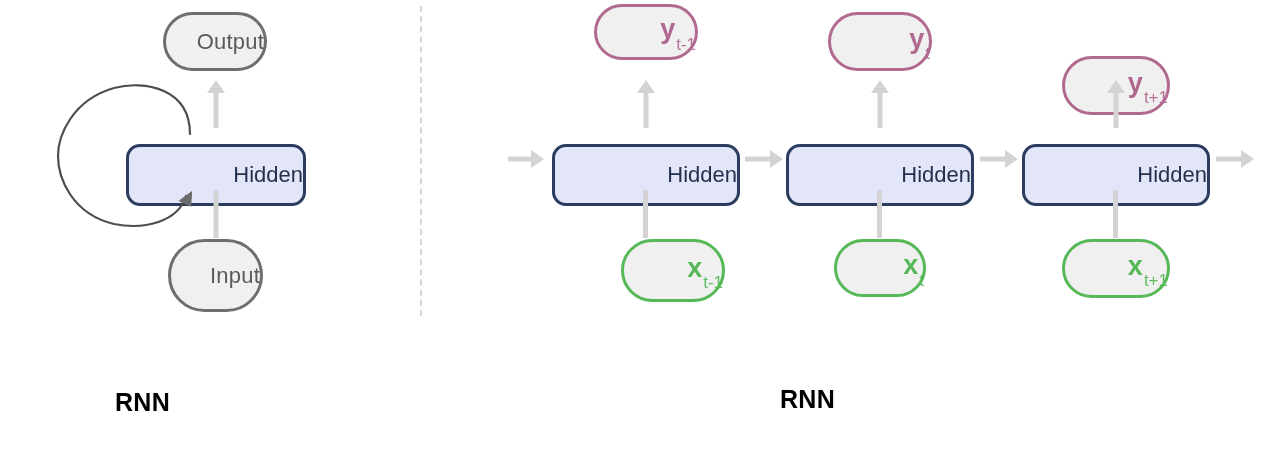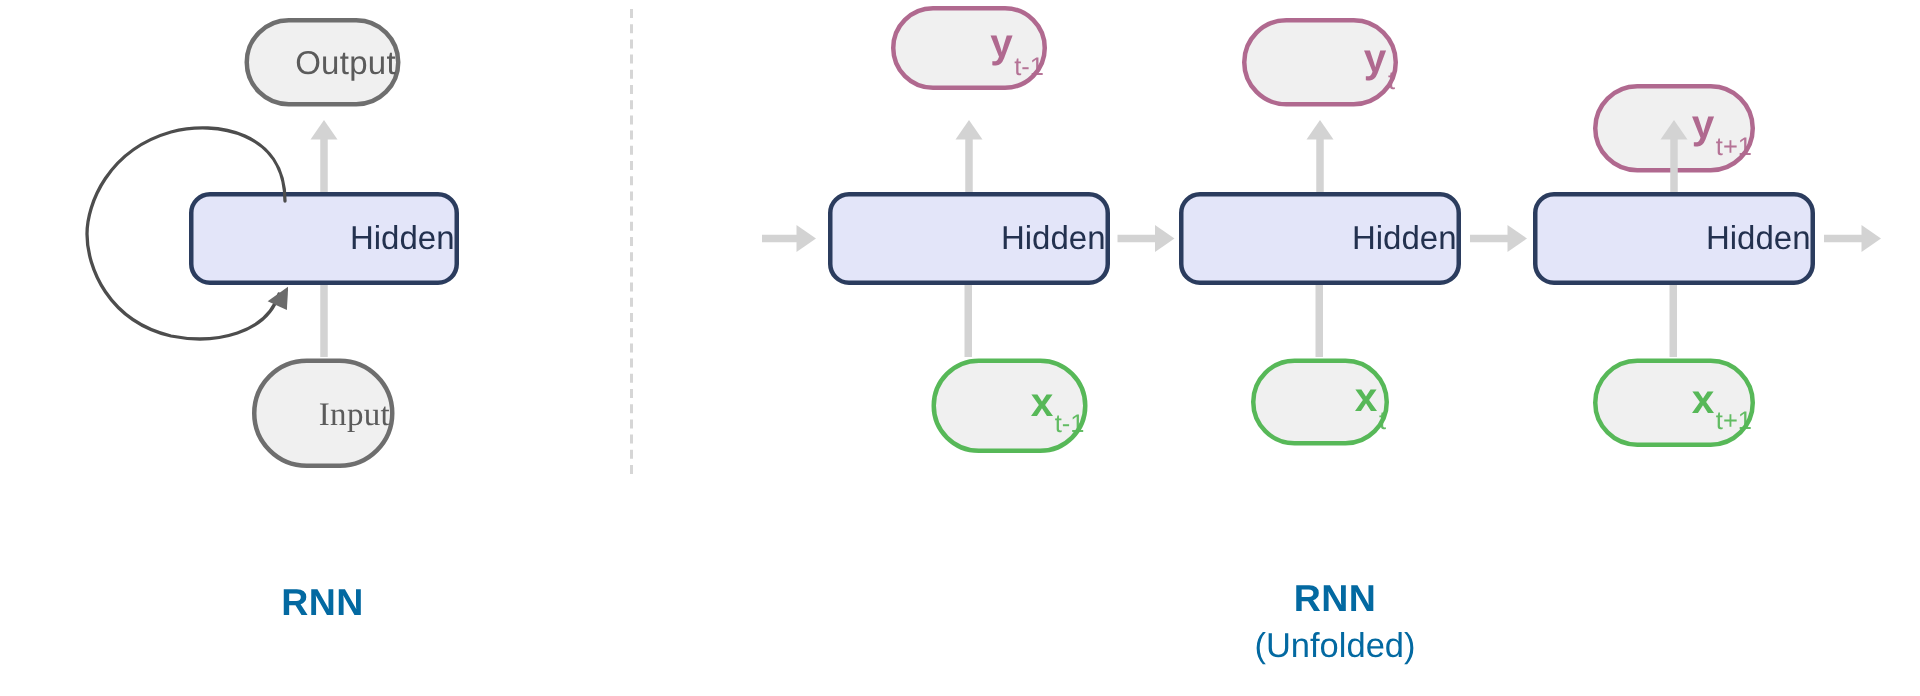--- a/index.html
+++ b/index.html
@@ -44,20 +44,21 @@
   }
 
   
   .hidden-box {
     background: #e3e5f9;
     border: 3px solid #2b3c5e;
     border-radius: 14px;
     color: #23314f;
     font-size: 22px;
     font-weight: 400;
+    margin-top: 16px;
   }
 
   
   .capsule-pink {
     background: #f0f0f0;
     border: 3px solid #b0698f;
     border-radius: 999px;
     color: #b0698f;
   }
 
@@ -138,22 +139,21 @@
   }
 
   
   .selfloop {
     position: absolute;
   }
 
   
   .caption {
     position: absolute;
-    text-align: center;
-    color: #0369a1;
+    color: #000000;
     user-select: none;
   }
   .caption .line1 {
     font-size: 25px;
     font-weight: 700;
     letter-spacing: .3px;
     display: block;
   }
   .caption .line2 {
     font-size: 23px;
@@ -190,21 +190,21 @@
                  C 10 100, 24 136, 66 146
                  C 96 152, 130 144, 138 118" fill="none" stroke="#4d4d4d" stroke-width="2.2" stroke-linecap="round"></path>
         <polygon points="141.5,112 132,126 146,127" fill="#6b6b6b" transform="rotate(20 140 120)"></polygon>
       </svg>
     </div>
 
     <div class="arrow-up" style="left:206px; top:190px; width:20px; height:48px;">
       <div class="shaft" style="top:0px; height:48px;"></div>
     </div>
 
-    <div class="node capsule-gray" style="left:168px; top:239px; width:95px; height:73px;font-family:Liberation Serif, serif;">
+    <div class="node capsule-gray" style="left:168px; top:239px; width:95px; height:73px;">
       <span>Input</span>
     </div>
 
     <div class="caption" style="left:115px; top:388px; width:200px;">
       <span class="line1">RNN</span>
     </div>
   </div>
 
   <div class="divider" style="left:420px; top:6px; height:310px;"></div>
 
@@ -300,17 +300,16 @@
       </div>
     </div>
 
     <div class="arrow-right" style="left:1216px; top:143px; width:38px; height:32px;">
       <div class="shaft" style="width:28px;"></div>
       <div class="head"></div>
     </div>
 
     <div class="caption" style="left:780px; top:385px; width:220px;">
       <span class="line1">RNN</span>
-      <span class="line2">(Unfolded)</span>
     </div>
   </div>
 
 </div>
 
 </body></html>

